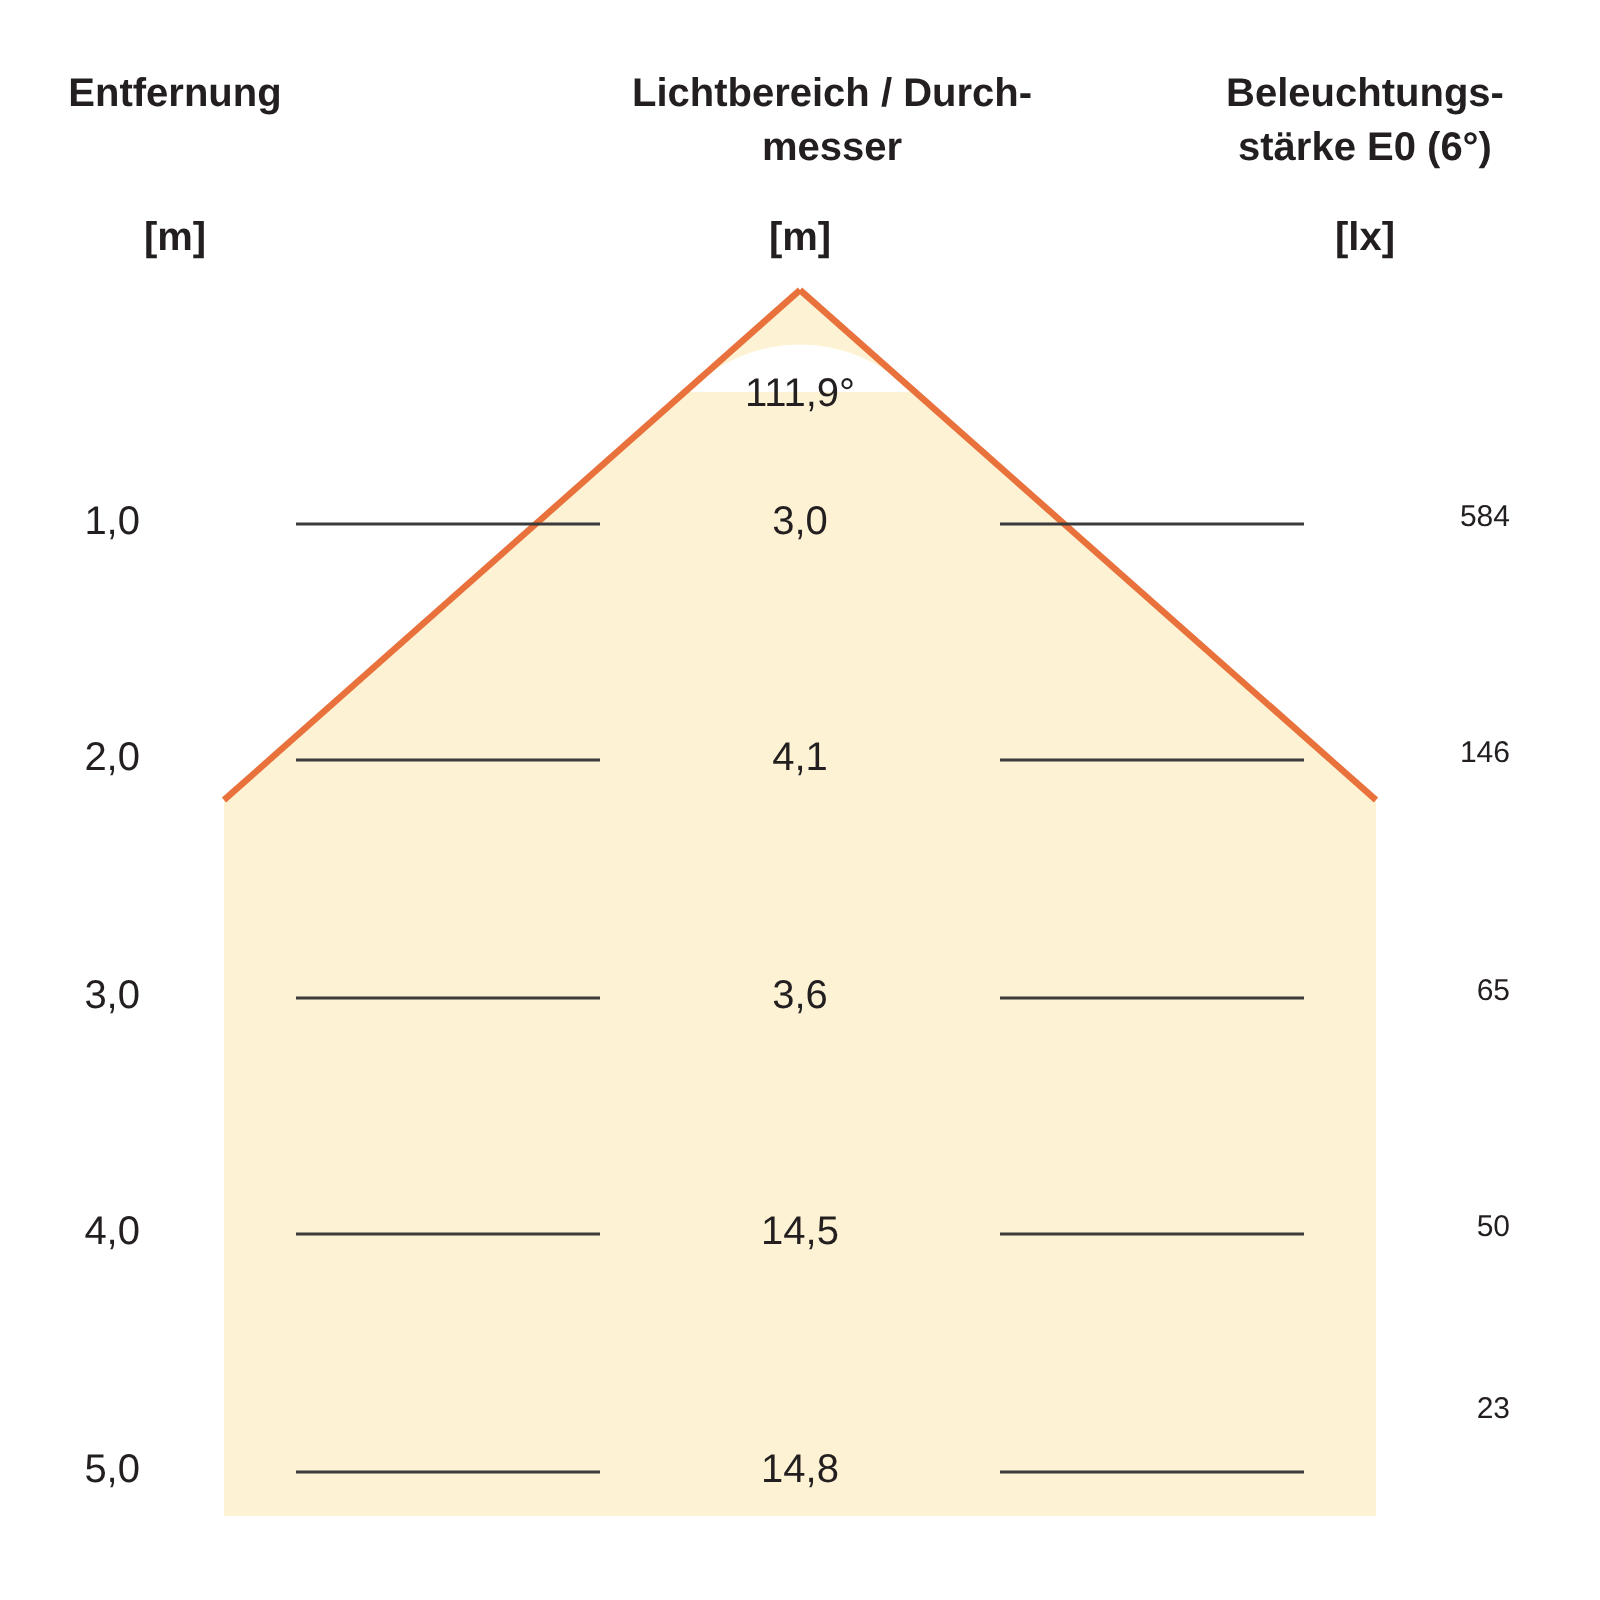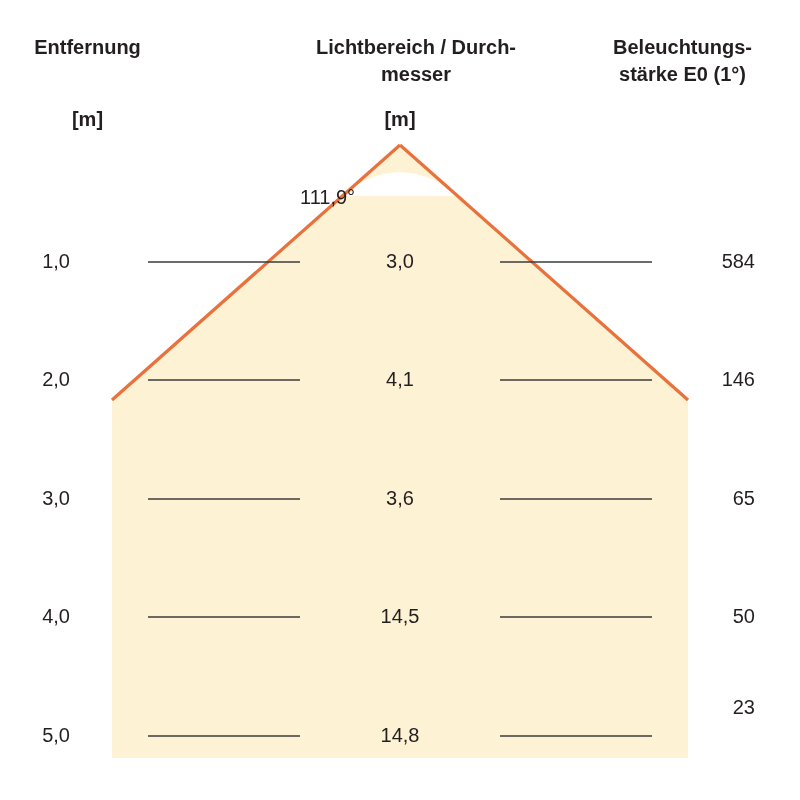--- a/index.html
+++ b/index.html
@@ -43,42 +43,42 @@
     font-size: 20px;
     font-weight: bold;
     text-align: center;
   }
   #unit-left  { left: 0px;   top: 108px; width: 175px; }
   #unit-mid   { left: 285px; top: 108px; width: 230px; }
   #unit-right { left: 575px; top: 108px; width: 215px; }
   .angle {
     position: absolute;
     font-size: 20px;
-    text-align: left;
+    text-align: center;
     left: 300px;
     top: 186px;
     width: 200px;
   }
   .dist-label {
     position: absolute;
     font-size: 20px;
     text-align: right;
     width: 110px;
     left: -40px;
   }
   .diam-label {
     position: absolute;
     font-size: 20px;
     text-align: center;
     width: 200px;
     left: 300px;
   }
   .lux-label {
     position: absolute;
-    font-size: 20px;
+    font-size: 15px;
     text-align: right;
     width: 110px;
     left: 645px;
   }
 </style>
 </head>
 <body>
 
 <div id="stage">
 
@@ -102,24 +102,25 @@
       <line x1="500" y1="617" x2="652" y2="617"></line>
       <line x1="148" y1="736" x2="300" y2="736"></line>
       <line x1="500" y1="736" x2="652" y2="736"></line>
     </g>
   </svg>
 
   <div class="hdr" id="hdr-left">Entfernung</div>
   <div class="hdr" id="hdr-mid">Lichtbereich / Durch-
 messer</div>
   <div class="hdr" id="hdr-right">Beleuchtungs-
-stärke E0 (1°)</div>
+stärke E0 (6°)</div>
 
   <div class="unit" id="unit-left">[m]</div>
   <div class="unit" id="unit-mid">[m]</div>
+  <div class="unit" id="unit-right">[lx]</div>
 
   <div class="angle">111,9°</div>
 
   <div class="dist-label" style="top:250px">1,0</div>
   <div class="diam-label" style="top:250px">3,0</div>
   <div class="lux-label" style="top:250px">584</div>
 
   <div class="dist-label" style="top:368px">2,0</div>
   <div class="diam-label" style="top:368px">4,1</div>
   <div class="lux-label" style="top:368px">146</div>

